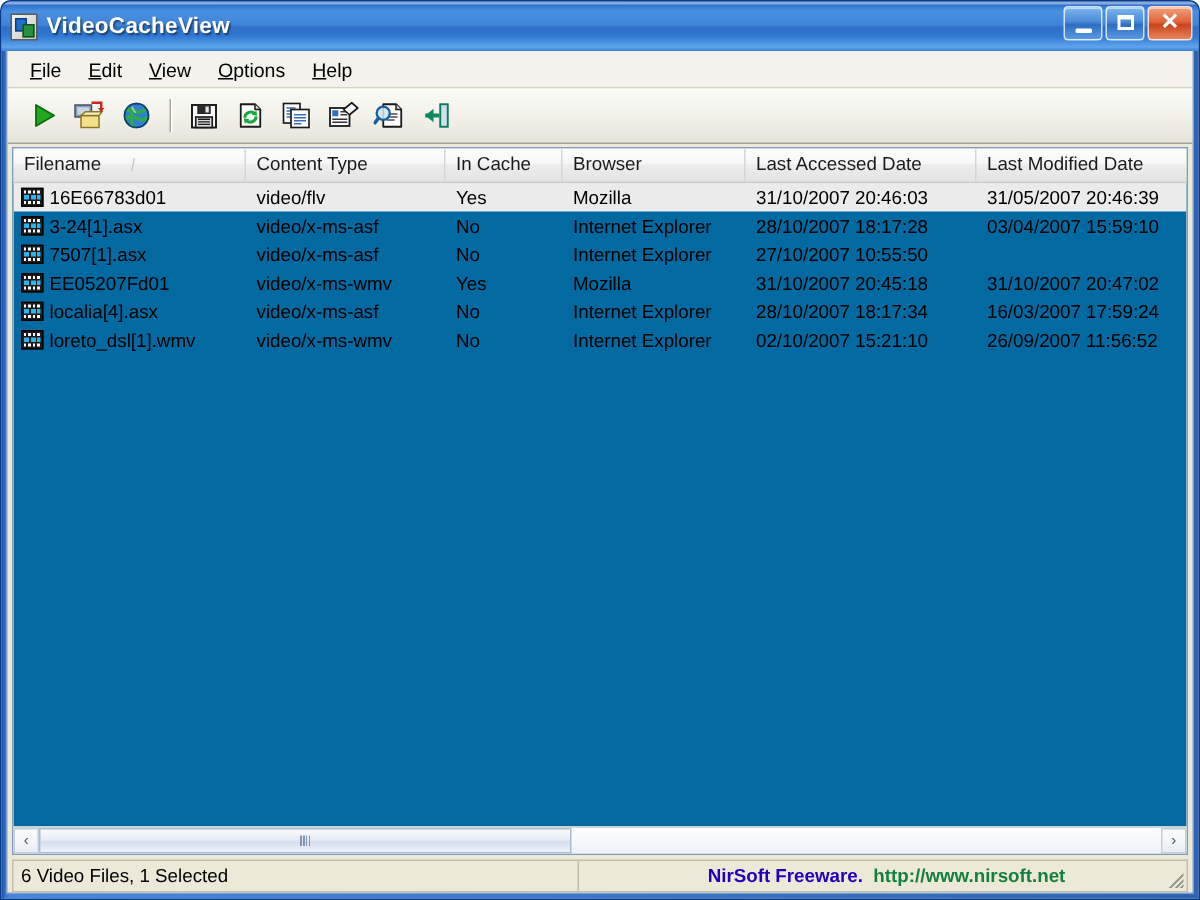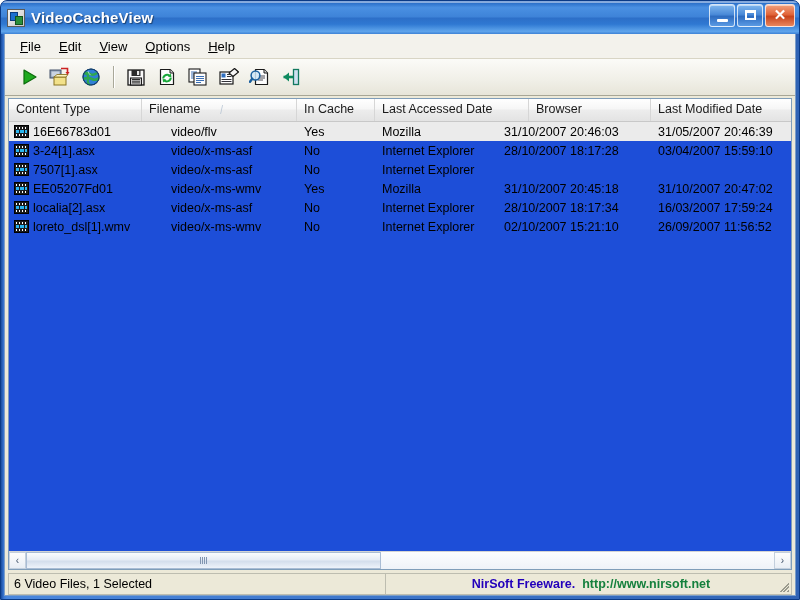--- a/index.html
+++ b/index.html
@@ -221,21 +221,21 @@
     position: absolute;
     left: 78px; top: 4px;
     font-size: 12px;
     color: #b9c6d4;
     transform: scaleX(0.8);
   }
 
   #lv-body {
     flex: 1 1 auto;
     overflow: hidden;
-    background: #1d4ed8;
+    background: #0369a1;
   }
   .lv-row {
     display: flex;
     height: 19px;
     align-items: center;
     font-size: 12.5px;
     color: #000;
     cursor: default;
   }
   .lv-row.selected {
@@ -482,35 +482,35 @@
           <rect x="12.5" y="2.5" width="5" height="15" fill="#cfe0f0" stroke="#12795f" stroke-width="1.3"></rect>
           <path d="M2.5 10 H12" stroke="#0e8a5f" stroke-width="2.6"></path>
           <polygon points="2.5,10 8,5.5 8,14.5" fill="#0e8a5f"></polygon>
         </svg>
       </div>
     </div>
 
     <div id="listview">
 
       <div id="lv-header">
-        <div class="lv-col" style="width:133px">
-          <span>Content Type</span>
-        </div>
         <div class="lv-col" style="width:155px">
           <span>Filename</span>
           <span class="sort-arrow">/</span>
         </div>
+        <div class="lv-col" style="width:133px">
+          <span>Content Type</span>
+        </div>
         <div class="lv-col" style="width:78px">
           <span>In Cache</span>
         </div>
+        <div class="lv-col" style="width:122px">
+          <span>Browser</span>
+        </div>
         <div class="lv-col" style="width:154px">
           <span>Last Accessed Date</span>
-        </div>
-        <div class="lv-col" style="width:122px">
-          <span>Browser</span>
         </div>
         <div class="lv-col" style="width:140px;border-right:none">
           <span>Last Modified Date</span>
         </div>
       </div>
 
       <div id="lv-body">
 
         <div class="lv-row selected">
           <div class="lv-cell first" style="width:155px">
@@ -549,20 +549,21 @@
             <span class="film-icon">
                 <span class="strip top"></span>
                 <span class="frames"></span>
                 <span class="strip bot"></span>
               </span>
             <span>7507[1].asx</span>
           </div>
           <div class="lv-cell" style="width:133px">video/x-ms-asf</div>
           <div class="lv-cell" style="width:78px">No</div>
           <div class="lv-cell" style="width:122px">Internet Explorer</div>
+          <div class="lv-cell" style="width:140px">27/10/2007 10:55:50</div>
         </div>
 
         <div class="lv-row">
           <div class="lv-cell first" style="width:155px">
             <span class="film-icon">
                 <span class="strip top"></span>
                 <span class="frames"></span>
                 <span class="strip bot"></span>
               </span>
             <span>EE05207Fd01</span>
@@ -574,21 +575,21 @@
           <div class="lv-cell" style="width:140px">31/10/2007 20:47:02</div>
         </div>
 
         <div class="lv-row">
           <div class="lv-cell first" style="width:155px">
             <span class="film-icon">
                 <span class="strip top"></span>
                 <span class="frames"></span>
                 <span class="strip bot"></span>
               </span>
-            <span>localia[2].asx</span>
+            <span>localia[4].asx</span>
           </div>
           <div class="lv-cell" style="width:133px">video/x-ms-asf</div>
           <div class="lv-cell" style="width:78px">No</div>
           <div class="lv-cell" style="width:122px">Internet Explorer</div>
           <div class="lv-cell" style="width:154px">28/10/2007 18:17:34</div>
           <div class="lv-cell" style="width:140px">16/03/2007 17:59:24</div>
         </div>
 
         <div class="lv-row">
           <div class="lv-cell first" style="width:155px">

